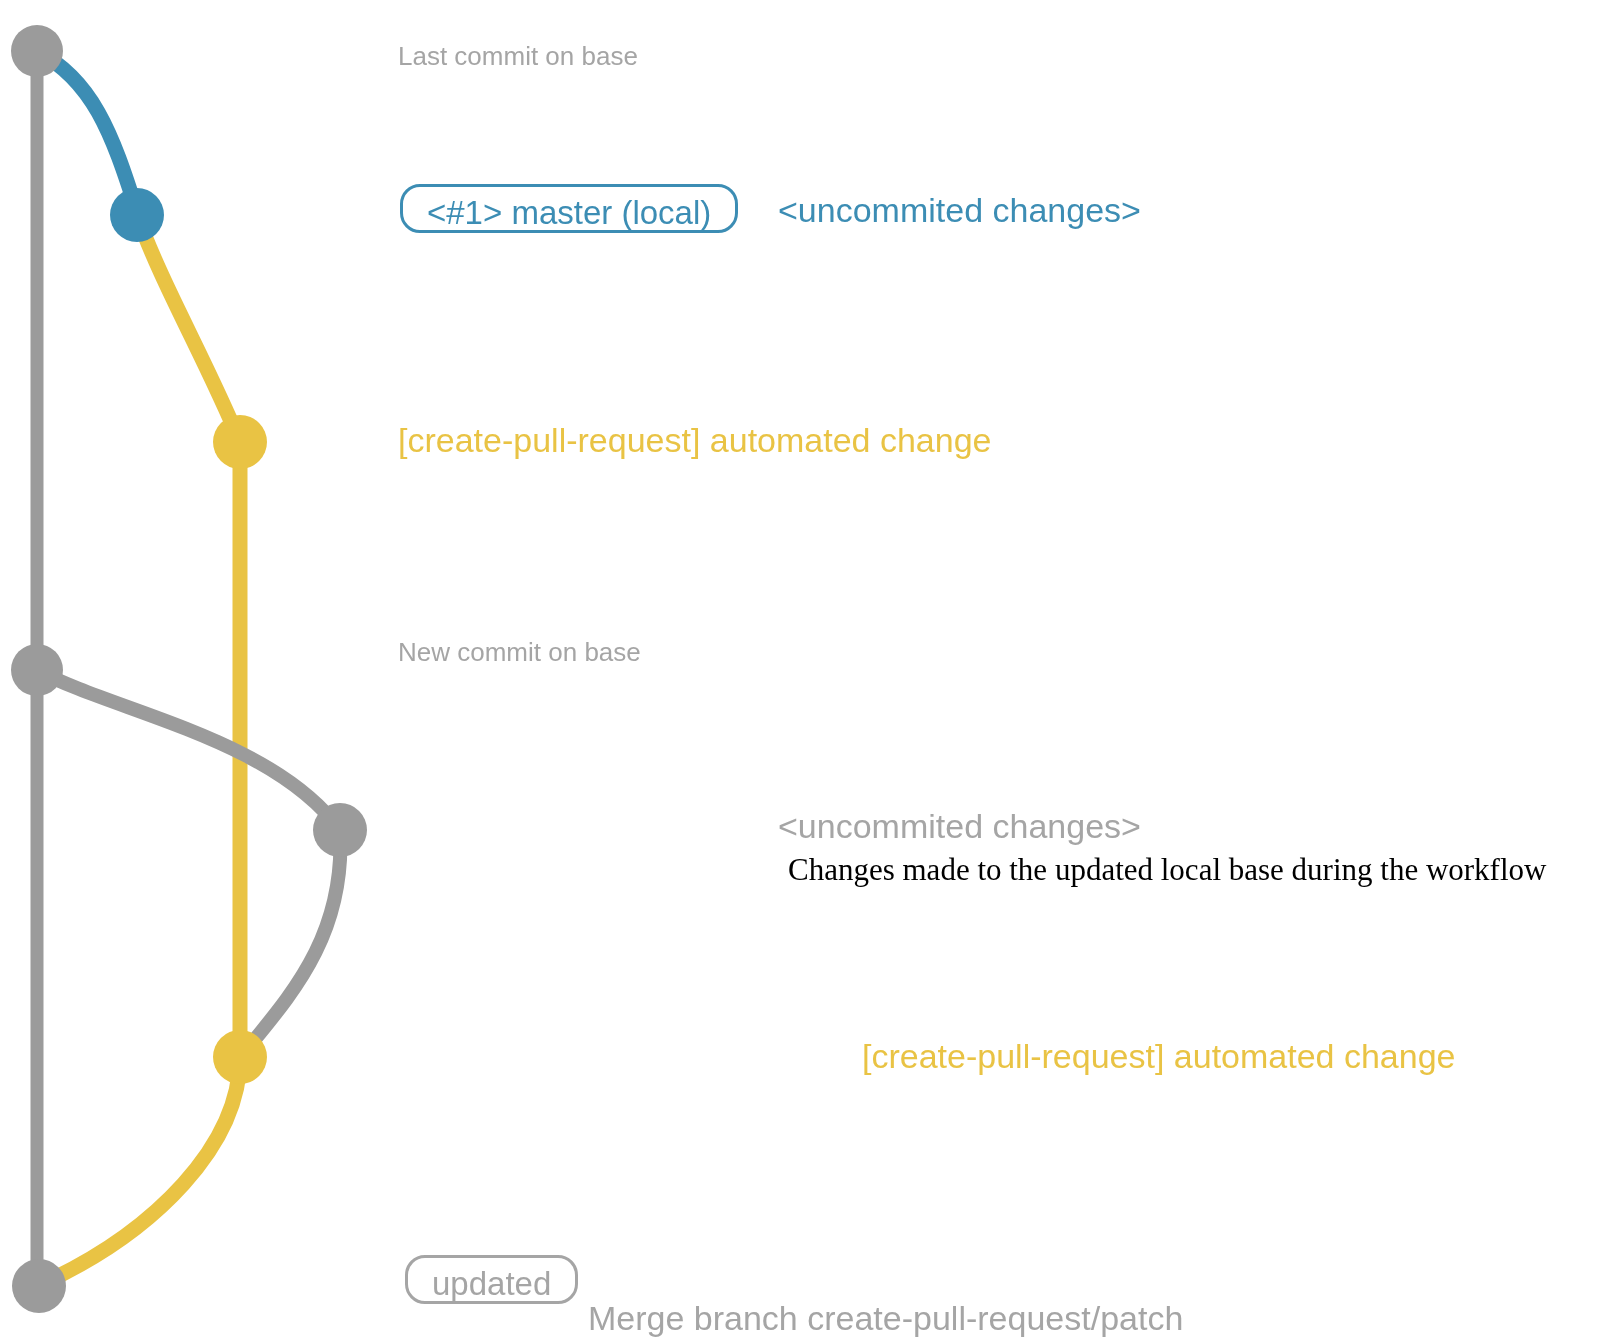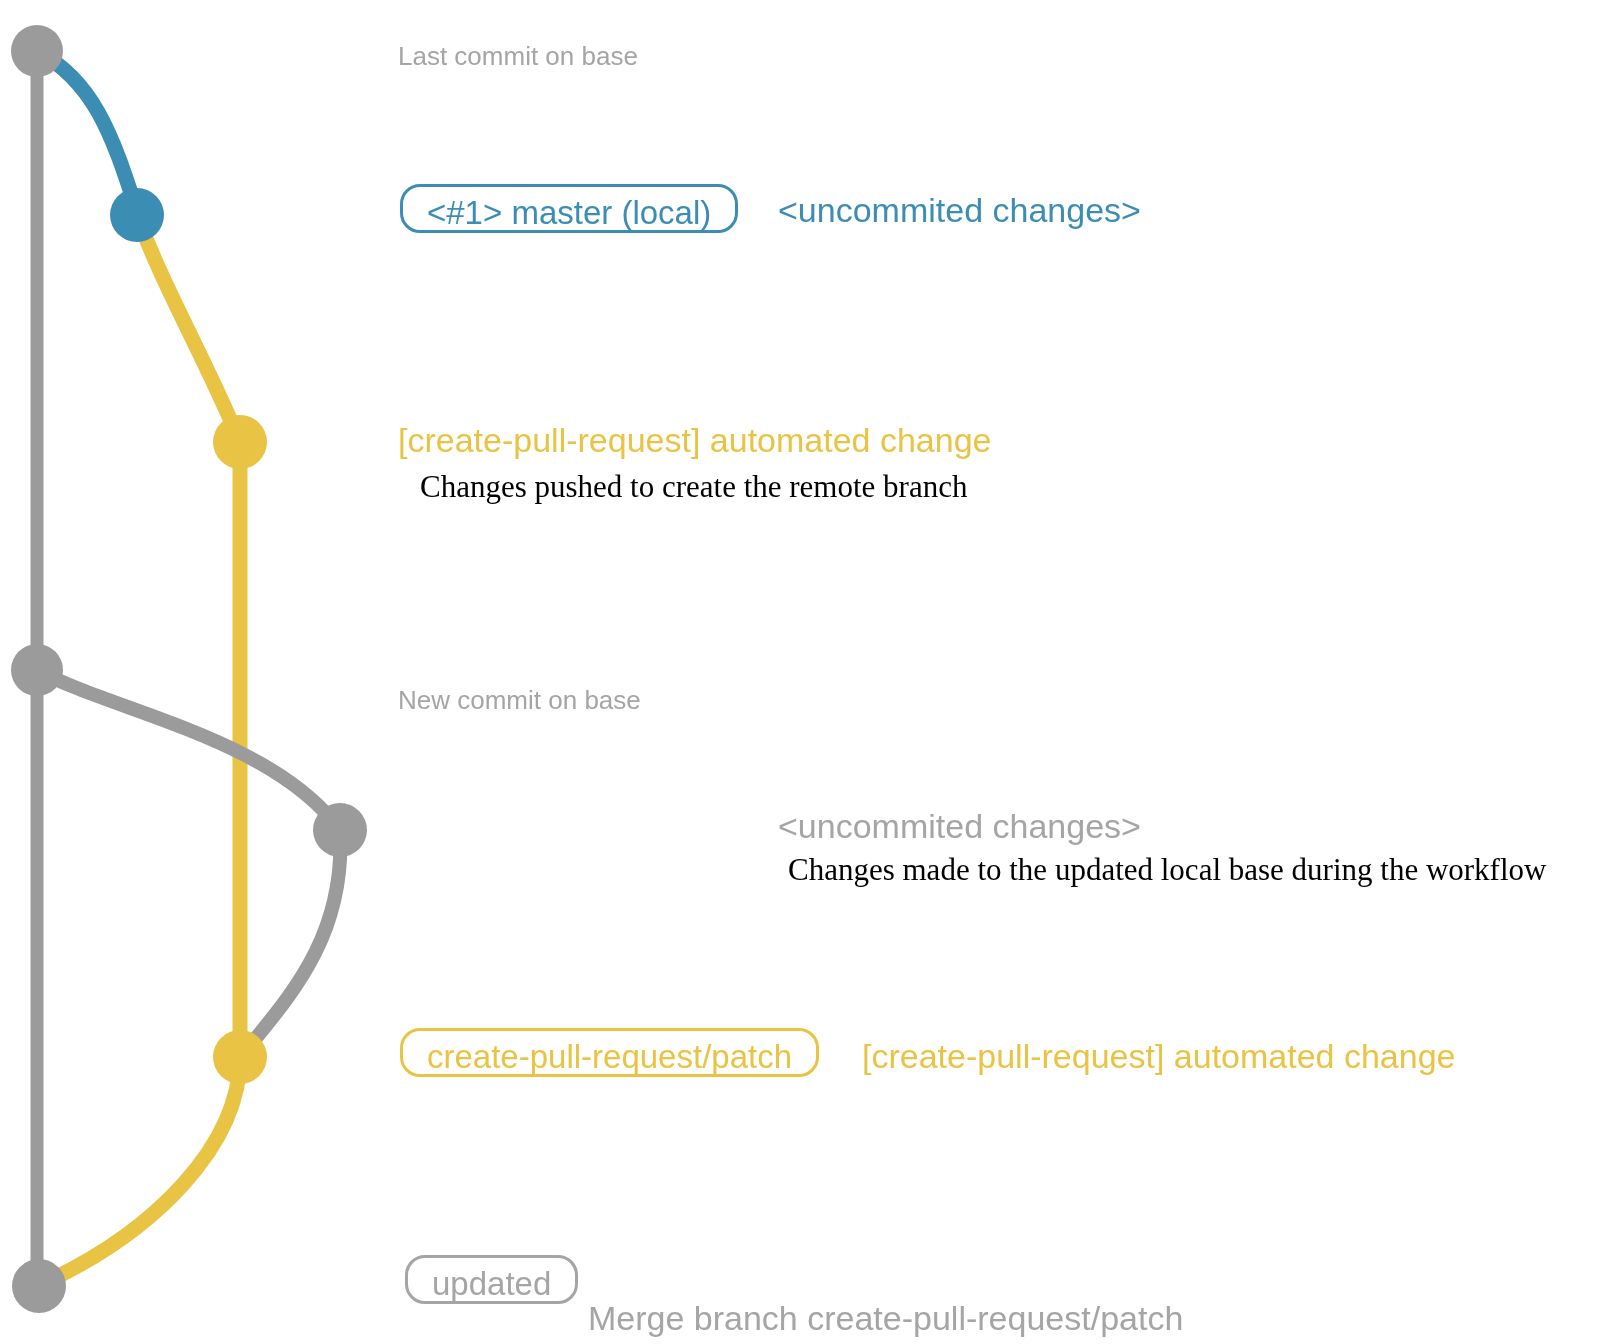--- a/index.html
+++ b/index.html
@@ -75,21 +75,21 @@
   
   .r1-annotation { left: 398px; top: 36px; }
 
   .r2-badge       { left: 400px; top: 184px; }
   .r2-message     { left: 778px; top: 190px; }
   .r2-description { left: 788px; top: 238px; }
 
   .r3-message     { left: 398px; top: 420px; }
   .r3-description { left: 420px; top: 468px; }
 
-  .r4-annotation  { left: 398px; top: 632px; margin-top: 48px; }
+  .r4-annotation  { left: 398px; top: 632px; }
 
   .r5-badge       { left: 400px; top: 800px; }
   .r5-message     { left: 778px; top: 806px; }
   .r5-description { left: 788px; top: 851px; }
 
   .r6-badge       { left: 400px; top: 1028px; }
   .r6-message     { left: 862px; top: 1036px; }
   .r6-description { left: 878px; top: 1082px; }
 
   .r7-badge       { left: 405px; top: 1255px; }
@@ -118,26 +118,24 @@
     <circle class="fill-yellow" cx="240" cy="1057" r="27"></circle>
     <circle class="fill-gray" cx="39" cy="1286" r="27"></circle>
   </svg>
 
   <div class="annotation r1-annotation">Last commit on base</div>
 
   <div class="badge blue r2-badge">&lt;#1&gt; master (local)</div>
   <div class="message blue r2-message">&lt;uncommited changes&gt;</div>
 
   <div class="message yellow r3-message">[create-pull-request] automated change</div>
-  <div class="description r3-description">Changes pushed to create the remote branch</div>
 
   <div class="annotation r4-annotation">New commit on base</div>
 
   <div class="message gray r5-message">&lt;uncommited changes&gt;</div>
   <div class="description r5-description">Changes made to the updated local base during the workflow</div>
 
-  <div class="badge yellow r6-badge">create-pull-request/patch</div>
   <div class="message yellow r6-message">[create-pull-request] automated change</div>
 
   <div class="badge gray r7-badge">updated</div>
   <div class="message gray r7-message">Merge branch create-pull-request/patch</div>
 
 </div>
 
 </body></html>

